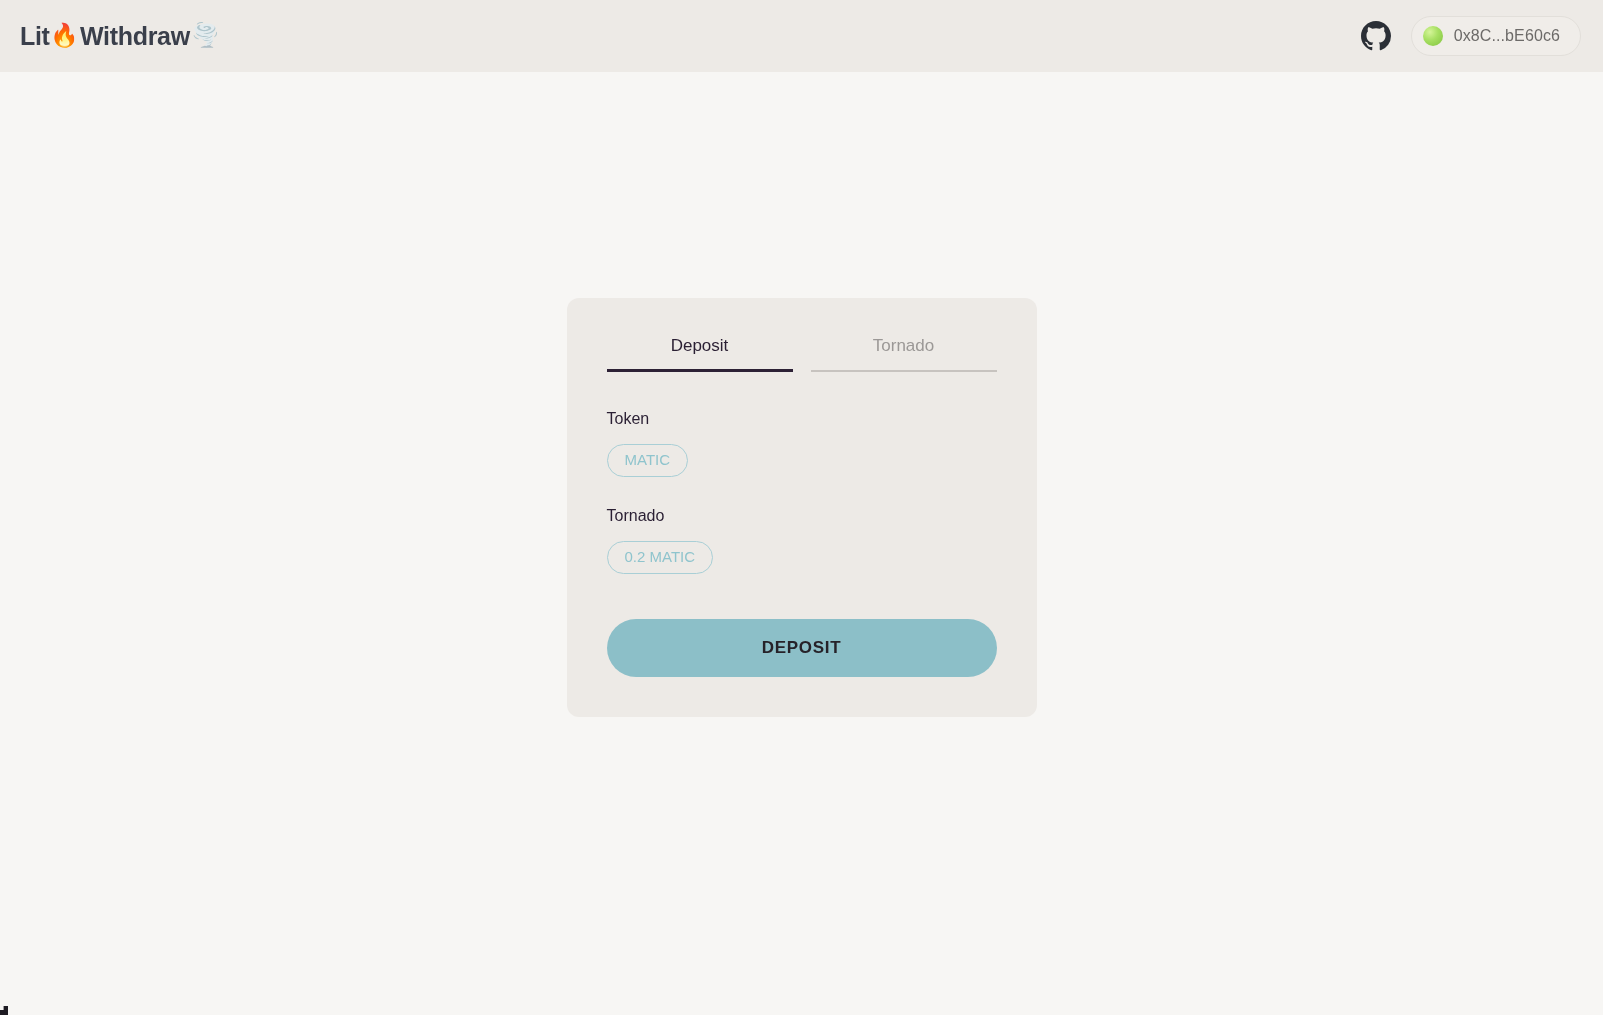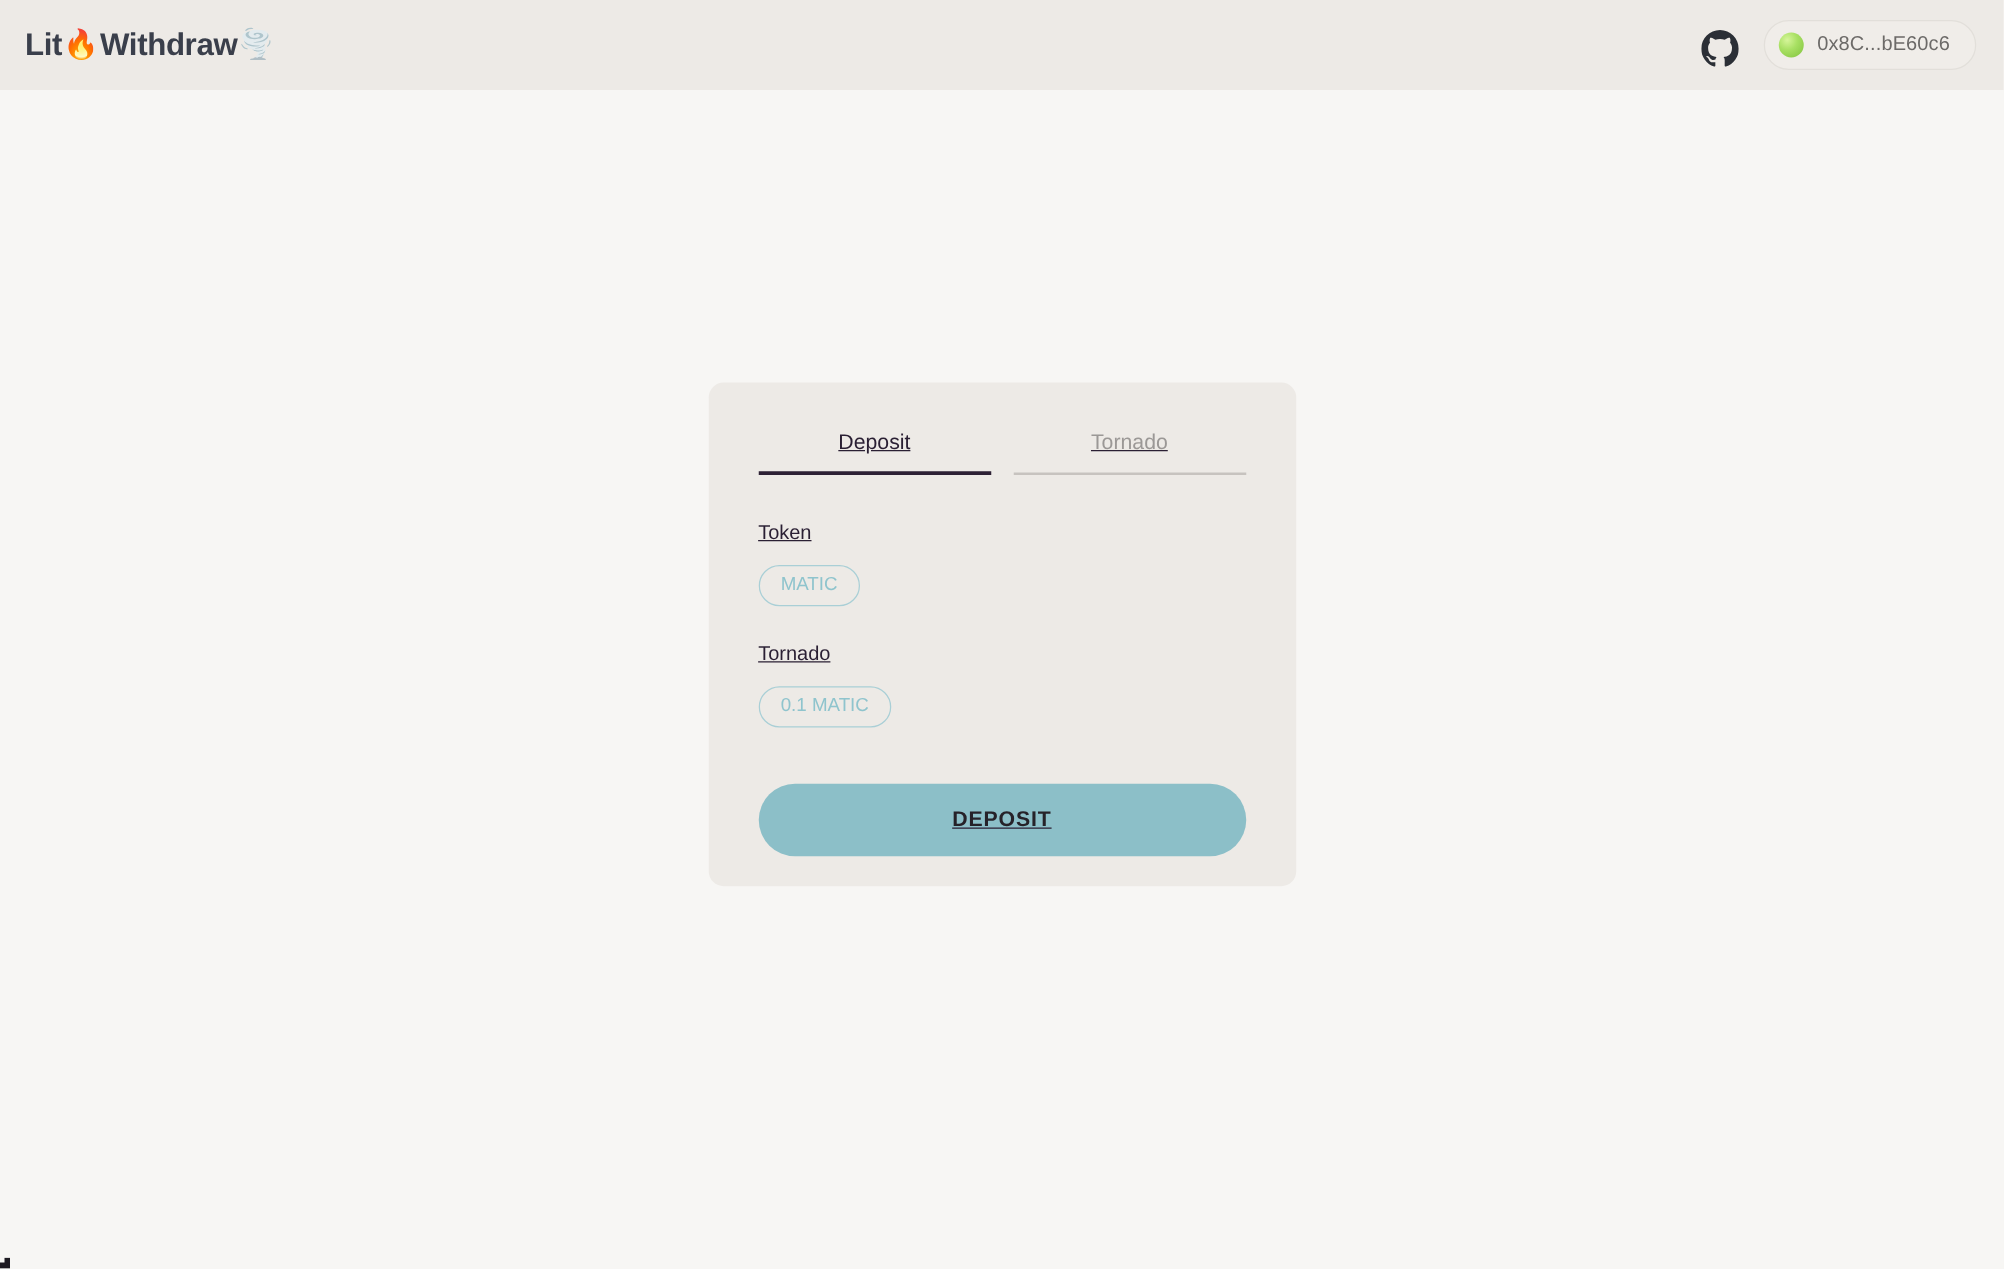--- a/index.html
+++ b/index.html
@@ -38,21 +38,21 @@
     white-space: nowrap;
   }
   .brand .emoji {
     font-size: 23px;
     line-height: 1;
     margin: 0 1px;
   }
 
   .header-right {
     display: flex;
-    align-items: flex-end;
+    align-items: center;
     gap: 18px;
   }
 
   .gh-link {
     display: flex;
     align-items: center;
     justify-content: center;
     width: 34px;
     height: 34px;
     cursor: pointer;
@@ -89,23 +89,22 @@
     height: calc(1015px - 72px);
     display: flex;
     align-items: center;
     justify-content: center;
   }
 
   .panel-card {
     width: 470px;
     background: #EDEAE6;
     border-radius: 12px;
-    padding: 38px 40px 24px 40px;
+    padding: 38px 40px 40px 40px;
     margin-top: -72px;
-    text-decoration: underline;
   }
 
   
   .tab-bar {
     display: flex;
     gap: 18px;
     margin-bottom: 38px;
   }
   .tab {
     flex: 1;
@@ -221,21 +220,21 @@
       <button class="tab inactive">Tornado</button>
     </nav>
 
     <div class="field-group">
       <label class="field-label">Token</label>
       <button class="chip">MATIC</button>
     </div>
 
     <div class="field-group">
       <label class="field-label">Tornado</label>
-      <button class="chip">0.1 MATIC</button>
+      <button class="chip">0.2 MATIC</button>
     </div>
 
     <div class="spacer-before-action"></div>
 
     <button class="action-button">DEPOSIT</button>
 
   </section>
 </main>
 
 <div class="corner-artifact"></div>

